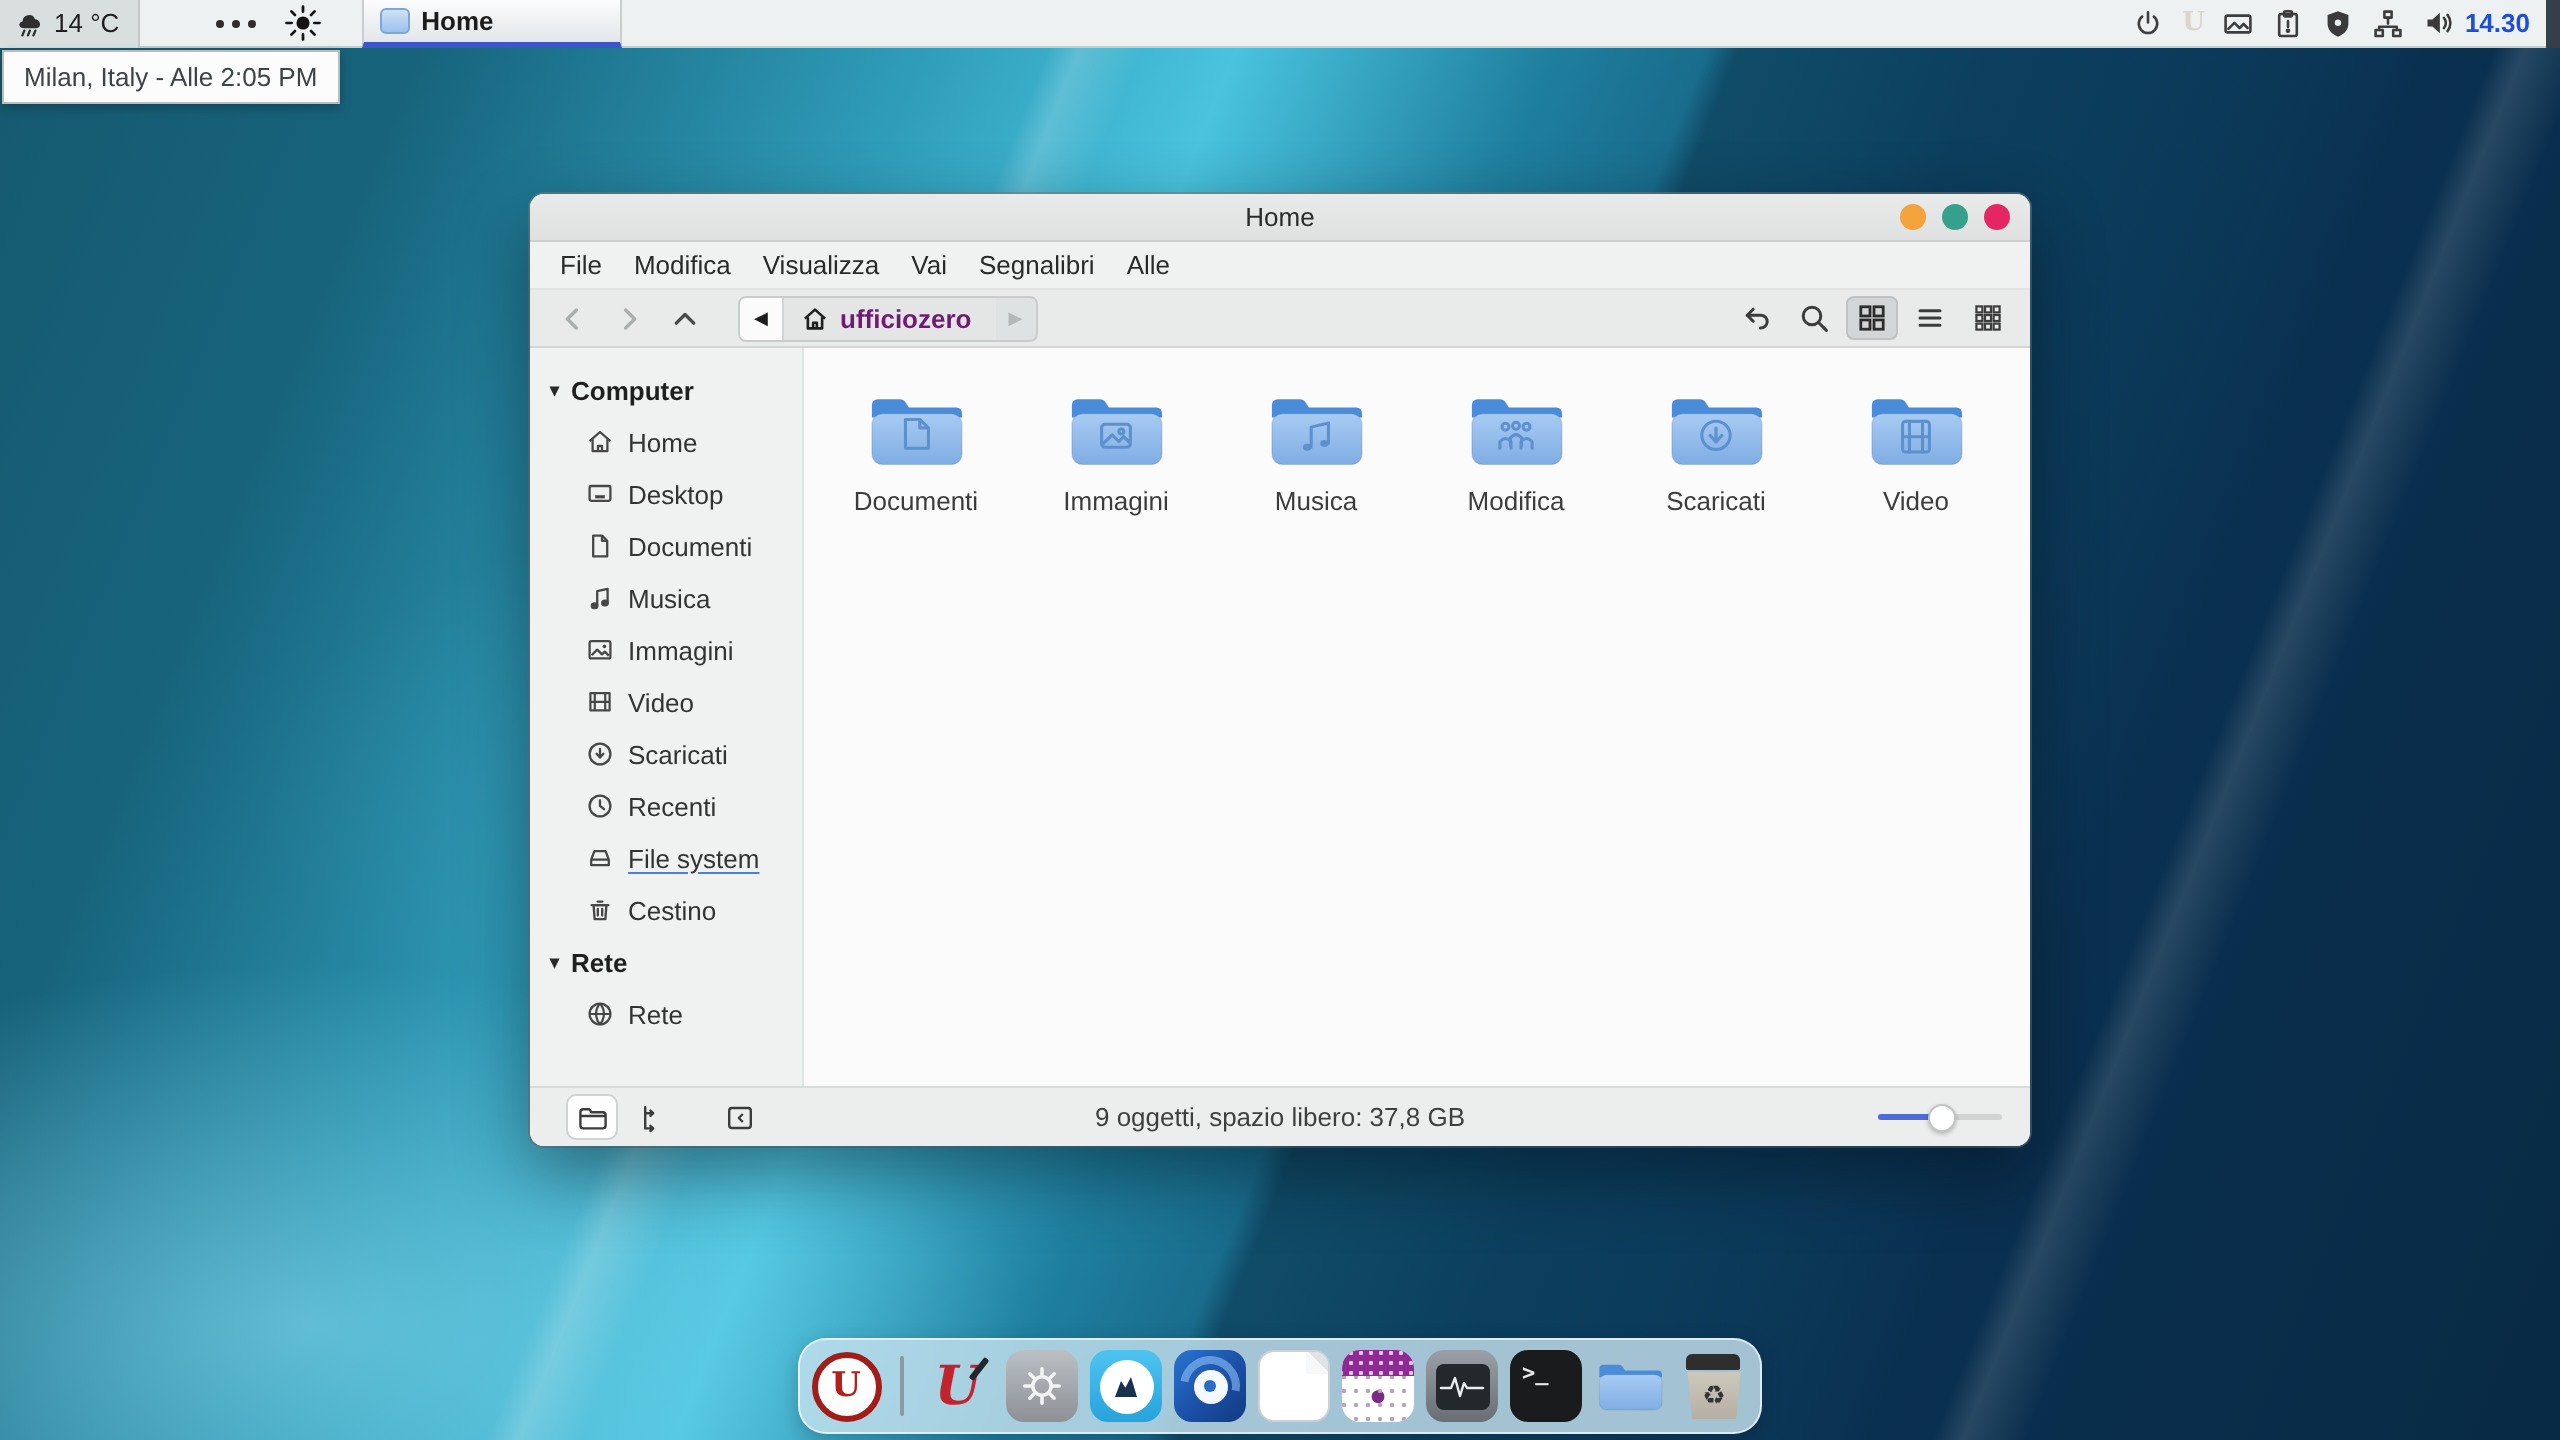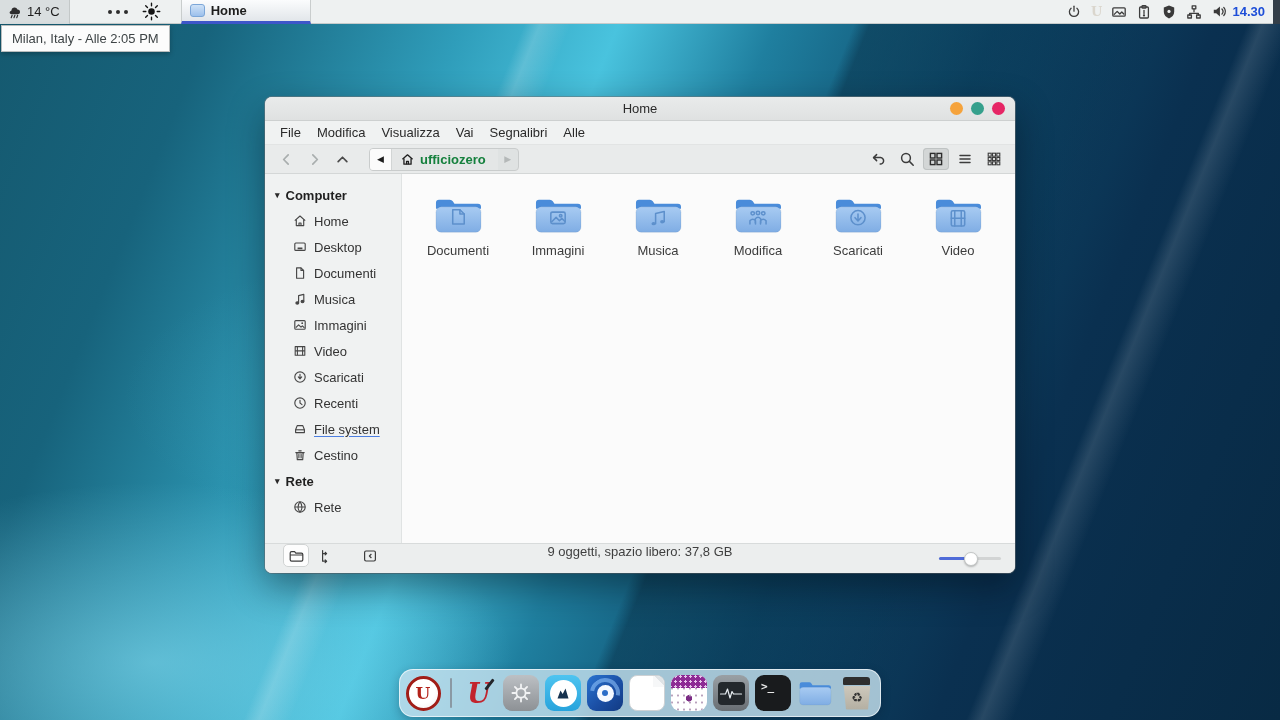--- a/index.html
+++ b/index.html
@@ -62,21 +62,21 @@
   .toolbar { height:29px; background:#e9ebeb; border-bottom:1px solid #d4d7d7;
     display:flex; align-items:center; padding:0 8px; flex:0 0 auto; }
   .navbtns { display:flex; align-items:center; gap:2px; }
   .tbtn { width:26px; height:22px; display:flex; align-items:center; justify-content:center; border-radius:4px; }
   .tbtn.active { background:#d3d6d6; box-shadow:inset 0 0 0 1px #bfc3c3; }
   .crumb { display:flex; align-items:stretch; margin-left:14px; height:23px; border:1px solid #c9cccc;
     border-radius:4px; overflow:hidden; background:#dfe2e2; }
   .crumb-back { width:22px; background:#fbfbfb; border-right:1px solid #d2d5d5;
     display:flex; align-items:center; justify-content:center; font-size:9px; color:#1d1d1d; }
   .crumb-seg { display:flex; align-items:center; gap:5px; padding:0 12px 0 8px;
-    font-weight:700; font-size:13px; color:#15803d; background:#e4e6e6; }
+    font-weight:700; font-size:13px; color:#701a75; background:#e4e6e6; }
   .crumb-fwd { width:20px; display:flex; align-items:center; justify-content:center;
     font-size:9px; color:#b4b8b8; }
   .viewbtns { margin-left:auto; display:flex; align-items:center; gap:3px; }
 
   .win-body { flex:1; display:flex; min-height:0; }
   .sidebar { width:137px; background:#f0f2f2; border-right:1px solid #e0e3e3; padding:8px 0 0 10px;
     overflow:hidden; }
   .side-header { display:flex; align-items:center; gap:6px; font-weight:700; font-size:13px;
     color:#1f1f1f; height:26px; }
   .side-header .tri { font-size:9px; color:#2a2a2a; }
@@ -84,21 +84,21 @@
     font-size:13px; color:#333; white-space:nowrap; }
   .side-item .sic { display:flex; width:15px; justify-content:center; }
   .side-item.uline .lbl { text-decoration:underline; text-decoration-color:#4d7fe0; text-underline-offset:2px; }
 
   .main { flex:1; background:#fbfbfb; padding:14px 0 0 6px; }
   .grid { display:grid; grid-template-columns:repeat(6,100px); grid-auto-rows:109px; }
   .fcell { display:flex; flex-direction:column; align-items:center; padding-top:4px; }
   .fcell .flabel { margin-top:5px; font-size:13px; color:#3c3c3c; }
 
   .statusbar { height:30px; background:#eceeee; border-top:1px solid #d8dbdb; display:flex;
-    padding:0 14px 0 18px; flex:0 0 auto; position:relative; }
+    align-items:center; padding:0 14px 0 18px; flex:0 0 auto; position:relative; }
   .sbtn { width:26px; height:23px; background:#fdfdfd; border:1px solid #d0d3d3; border-radius:5px;
     display:flex; align-items:center; justify-content:center; margin-right:4px; }
   .sbtn.plain { background:transparent; border-color:transparent; }
   .sbtn.sep { margin-left:14px; }
   .status-text { position:absolute; left:0; right:0; text-align:center; font-size:13px; color:#3f3f3f; }
   .zoomer { margin-left:auto; display:flex; align-items:center; z-index:2; }
   .ztrack { position:relative; width:62px; height:3px; border-radius:2px; background:#d2d4d4; }
   .ztrack .zfill { position:absolute; left:0; top:0; height:3px; width:55%; background:#4f6bd8; border-radius:2px; }
   .ztrack .zhandle { position:absolute; left:52%; top:50%; transform:translate(-50%,-50%);
     width:14px; height:14px; border-radius:50%; background:#fff; border:1px solid #c2c5c5;

